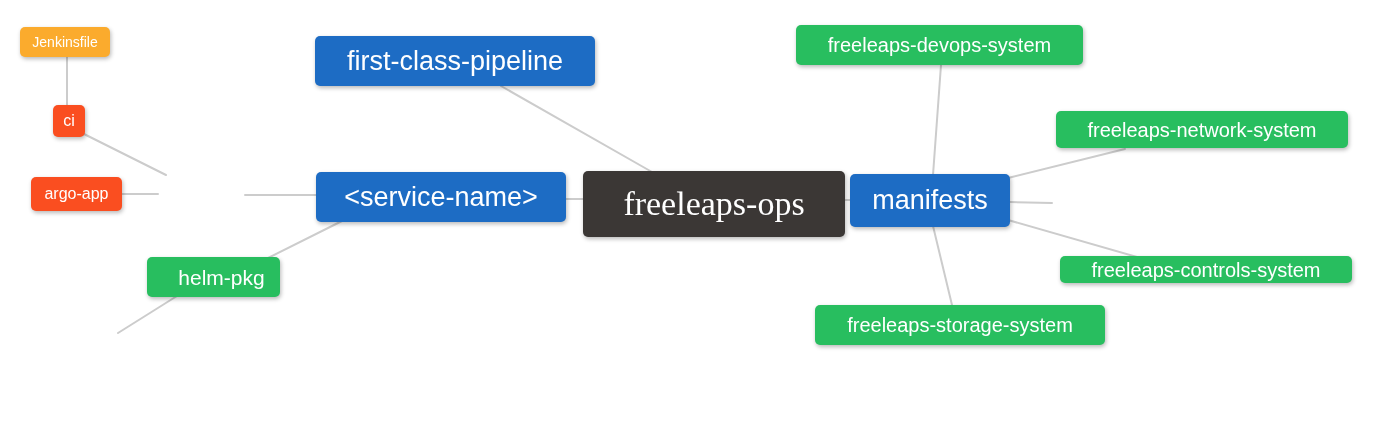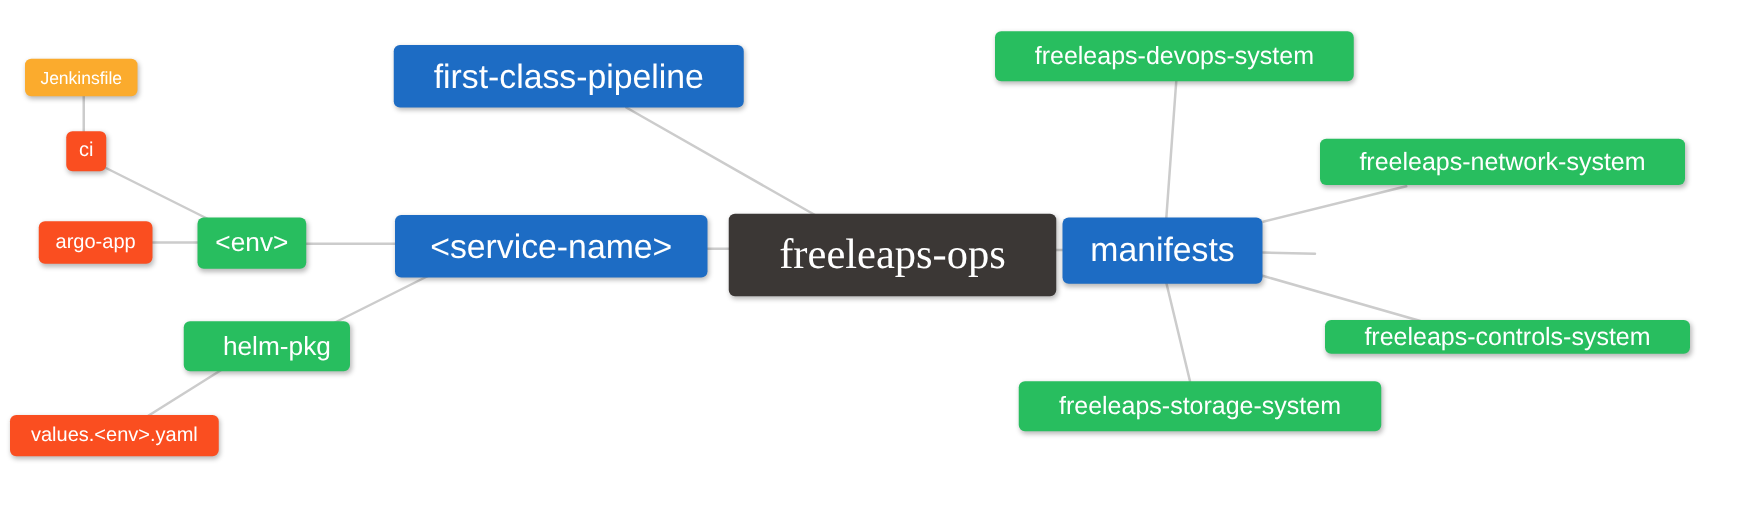--- a/index.html
+++ b/index.html
@@ -21,21 +21,21 @@
     box-shadow:1px 2px 4px rgba(0,0,0,.28);
     cursor:pointer;
     line-height:1;
   }
   .root {background:var(--root-bg,#3b3735);}
   .blue {background:var(--level1-bg,#1d6cc4);}
   .green{background:var(--level2-bg,#28be5f);}
   .red  {background:var(--level3-bg,#fa4e20);}
   .amber{background:var(--level4-bg,#fbab2d);}
 
-  .n-jenkinsfile{left:20px;  top:27px;  width:90px; height:30px;font-size:14px;margin-top:20px;}
+  .n-jenkinsfile{left:20px;  top:27px;  width:90px; height:30px;font-size:14px;}
   .n-ci         {left:53px;  top:105px; width:32px; height:32px;font-size:16px;}
   .n-argo-app   {left:31px;  top:177px; width:91px; height:34px;font-size:16px;}
   .n-env        {left:158px; top:174px; width:87px; height:41px;font-size:21px;}
   .n-helm-pkg   {left:147px; top:257px; width:117px;height:40px;font-size:21px;padding-left:16px;}
   .n-values     {left:8px;   top:332px; width:167px;height:33px;font-size:16px;}
   .n-fcp        {left:315px; top:36px;  width:280px;height:50px;font-size:27px;}
   .n-service    {left:316px; top:172px; width:250px;height:50px;font-size:27px;text-align:right;}
   .n-ops        {left:583px; top:171px; width:262px;height:66px;font-size:34px;font-family:Liberation Serif, serif;}
   .n-manifests  {left:850px; top:174px; width:160px;height:53px;font-size:27px;}
   .n-devops     {left:796px; top:25px;  width:287px;height:40px;font-size:20px;}
@@ -62,23 +62,21 @@
     <line class="edge" x1="933" y1="175" x2="941" y2="65"></line>
     <line class="edge" x1="1008" y1="178" x2="1125" y2="149"></line>
     <line class="edge" x1="1010" y1="202" x2="1052" y2="203"></line>
     <line class="edge" x1="1008" y1="220" x2="1137" y2="257"></line>
     <line class="edge" x1="933" y1="226" x2="952" y2="305"></line>
   </svg>
 
   <div class="node amber n-jenkinsfile">Jenkinsfile</div>
   <div class="node red n-ci">ci</div>
   <div class="node red n-argo-app">argo-app</div>
-  <div class="node green n-env">&lt;env&gt;</div>
   <div class="node green n-helm-pkg">helm-pkg</div>
-  <div class="node red n-values">values.&lt;env&gt;.yaml</div>
   <div class="node blue n-fcp">first-class-pipeline</div>
   <div class="node blue n-service">&lt;service-name&gt;</div>
   <div class="node root n-ops">freeleaps-ops</div>
   <div class="node blue n-manifests">manifests</div>
   <div class="node green n-devops">freeleaps-devops-system</div>
   <div class="node green n-network">freeleaps-network-system</div>
   <div class="node green n-controls">freeleaps-controls-system</div>
   <div class="node green n-storage">freeleaps-storage-system</div>
 
 </div>

